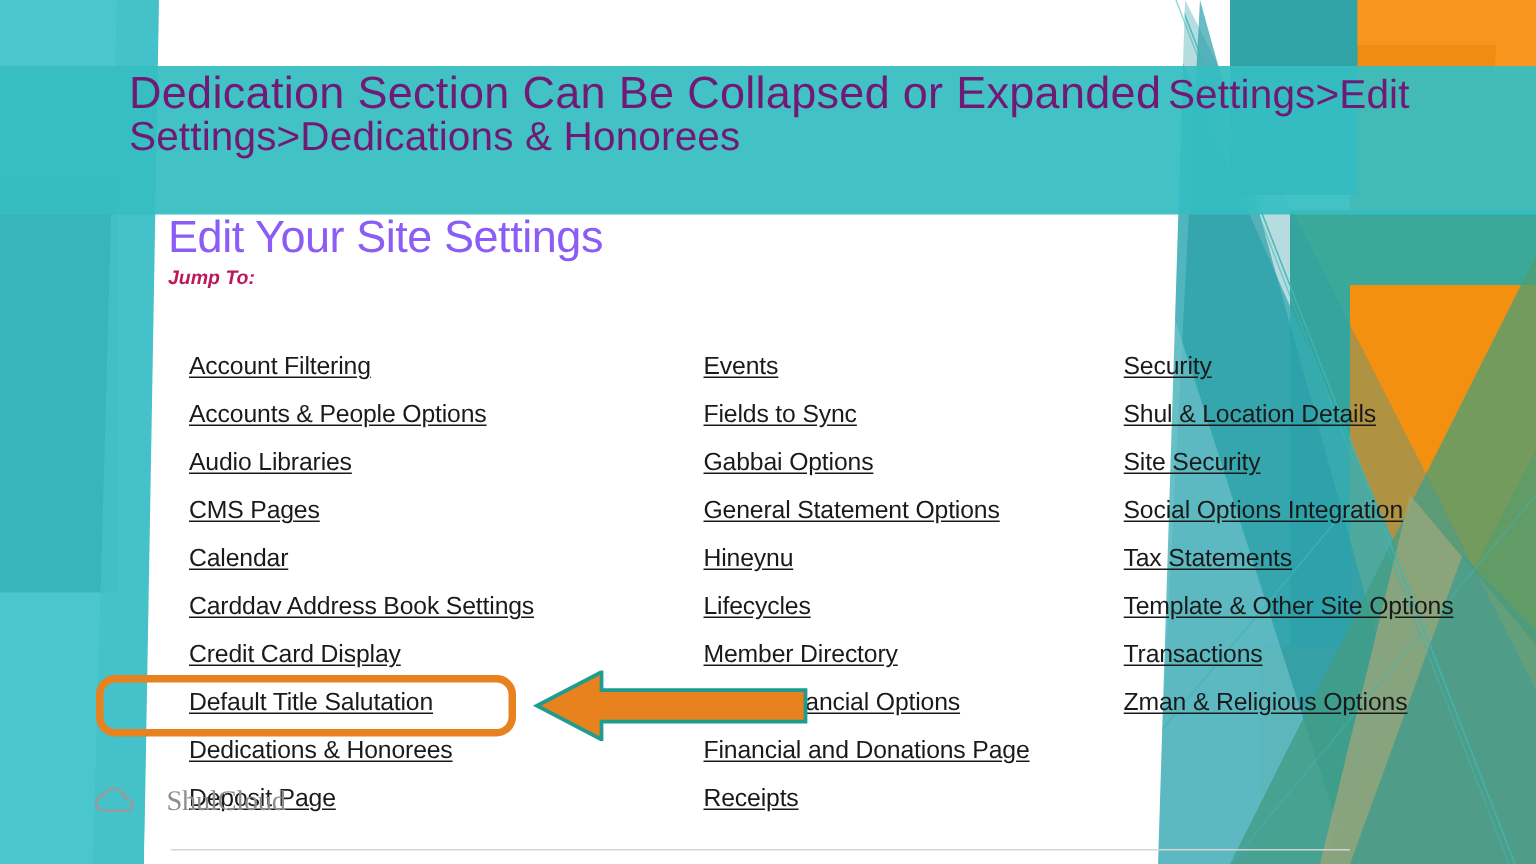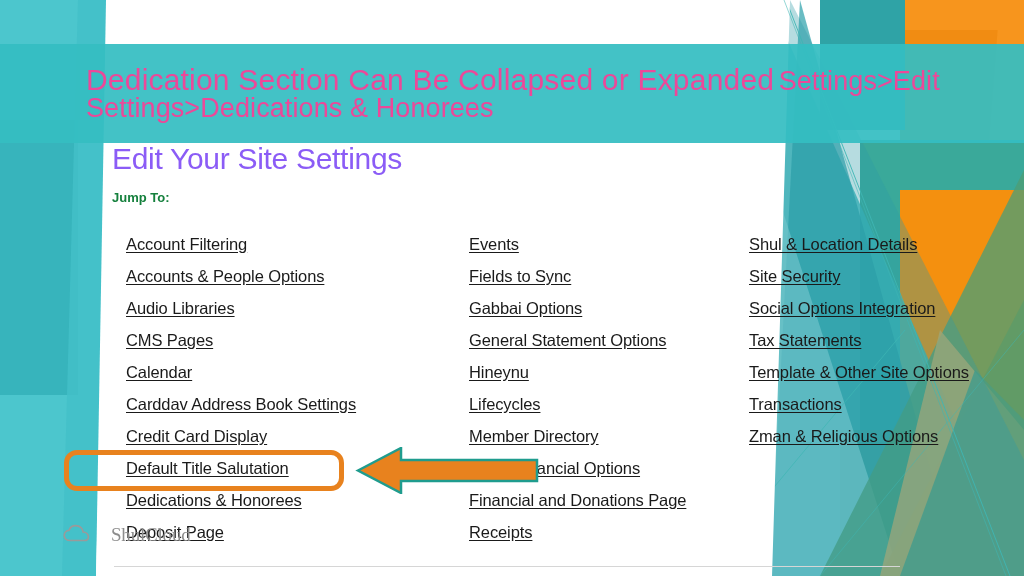--- a/index.html
+++ b/index.html
@@ -30,23 +30,23 @@
     left: 0;
     top: 44px;
     width: 1024px;
     height: 99px;
     background: #35BDC2;
     opacity: 0.93;
   }
   #title-text {
     position: absolute;
     left: 86px;
-    top: 65px;
+    top: 48px;
     width: 900px;
-    color: #ec4899;
+    color: #701a75;
     line-height: 1.0;
   }
   #title-main {
     font-size: 30px;
     font-weight: 400;
     letter-spacing: 0.2px;
   }
   #title-sub {
     font-size: 27px;
     font-weight: 400;
@@ -58,24 +58,25 @@
     left: 112px;
     top: 142px;
     font-size: 30px;
     font-weight: 300;
     color: #8b5cf6;
     letter-spacing: -0.3px;
   }
   #jump-to {
     position: absolute;
     left: 112px;
-    top: 190px;
+    top: 177px;
     font-size: 13px;
     font-weight: 600;
-    color: #15803d;
+    color: #be185d;
+    font-style: italic;
   }
   
   .link-col {
     position: absolute;
     top: 233px;
   }
   #col-0 { left: 126px; width: 300px; }
   #col-1 { left: 437px; width: 300px; margin-left: 32px; }
   #col-2 { left: 749px; width: 275px; overflow: hidden; }
   .link-item {
@@ -205,20 +206,21 @@
     <a class="link-item" href="#">General Statement Options</a>
     <a class="link-item" href="#">Hineynu</a>
     <a class="link-item" href="#">Lifecycles</a>
     <a class="link-item" href="#">Member Directory</a>
     <a class="link-item" href="#">Other Financial Options</a>
     <a class="link-item" href="#">Financial and Donations Page</a>
     <a class="link-item" href="#">Receipts</a>
   </div>
 
   <div class="link-col" id="col-2">
+    <a class="link-item" href="#">Security</a>
     <a class="link-item" href="#">Shul &amp; Location Details</a>
     <a class="link-item" href="#">Site Security</a>
     <a class="link-item" href="#">Social Options Integration</a>
     <a class="link-item" href="#">Tax Statements</a>
     <a class="link-item" href="#">Template &amp; Other Site Options</a>
     <a class="link-item" href="#">Transactions</a>
     <a class="link-item" href="#">Zman &amp; Religious Options</a>
   </div>
 
   <div id="callout-box"></div>

